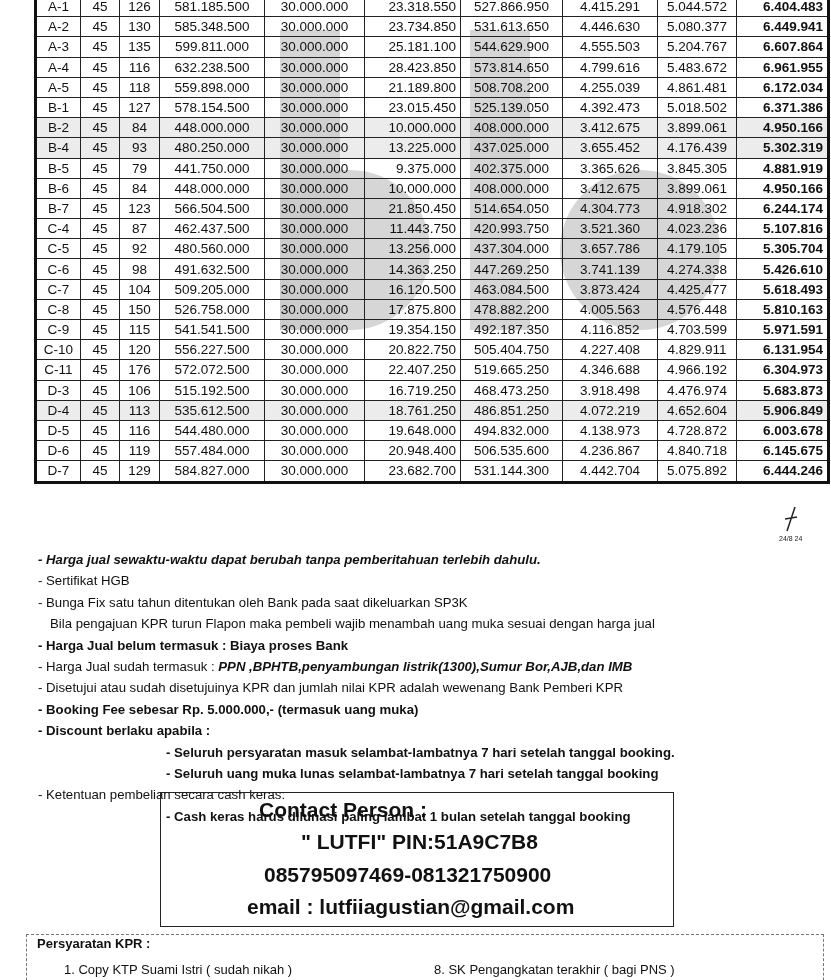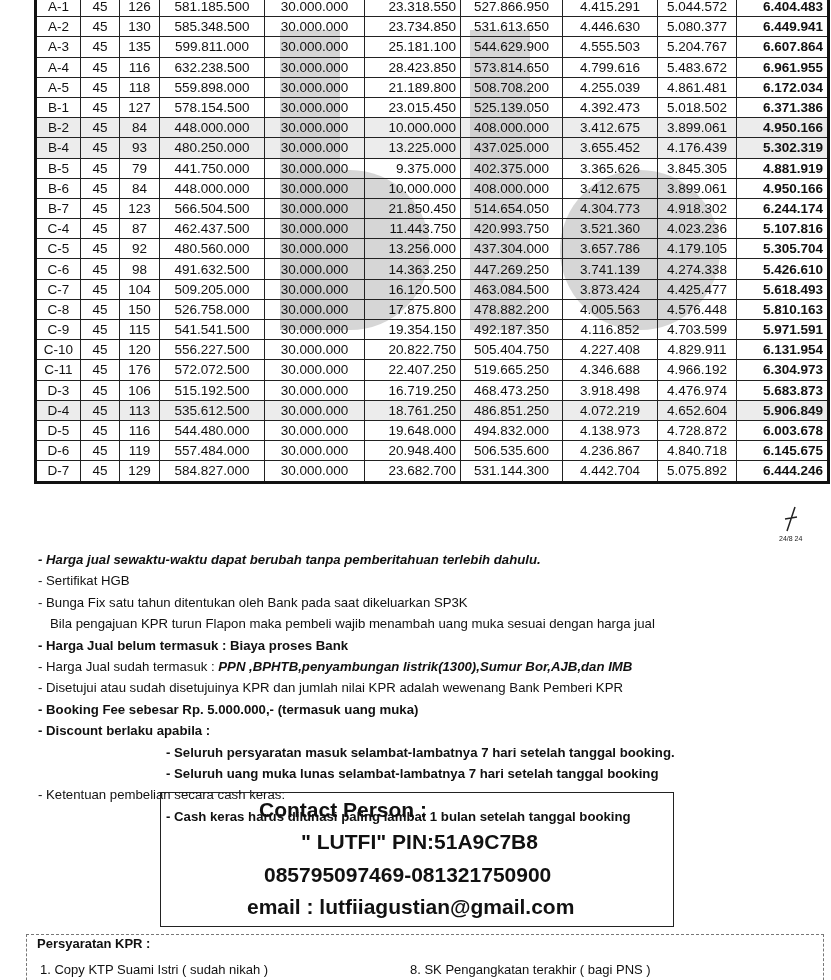--- a/index.html
+++ b/index.html
@@ -20,21 +20,21 @@
   .bi { font-weight:bold; font-style:italic; }
   .indent1 { padding-left:12px; }
   .indent2 { padding-left:128px; }
   .sig { position:absolute; left:775px; top:505px; width:50px; height:40px; }
   .contact { position:absolute; left:160px; top:792px; width:512px; height:133px; border:1.5px solid #222;
              font-family:"Liberation Sans", sans-serif; font-weight:bold; font-size:21px; }
   .contact div { position:absolute; white-space:nowrap; }
   .req { position:absolute; left:26px; top:934px; width:796px; height:60px; border-top:1px dashed #777;
          border-left:1px dashed #777; border-right:1px dashed #777; font-family:"Liberation Sans", sans-serif; font-size:13px; }
   .req-title { position:absolute; left:10px; top:1px; font-weight:bold; }
-  .req-item { position:absolute; top:27px; white-space:nowrap; }
+  .req-item { position:absolute; top:27px; white-space:nowrap;margin-left:24px; }
 </style>
 </head>
 <body>
 
 <div class="watermark">
   <div class="wm-letter" style="left:20px;top:10px;width:60px;height:300px;"></div>
   <div class="wm-letter" style="left:20px;top:150px;width:150px;height:160px;border-radius:0 80px 80px 0;"></div>
   <div class="wm-letter" style="left:210px;top:10px;width:60px;height:300px;"></div>
   <div class="wm-letter" style="left:300px;top:150px;width:160px;height:160px;border-radius:80px;"></div>
 </div>

